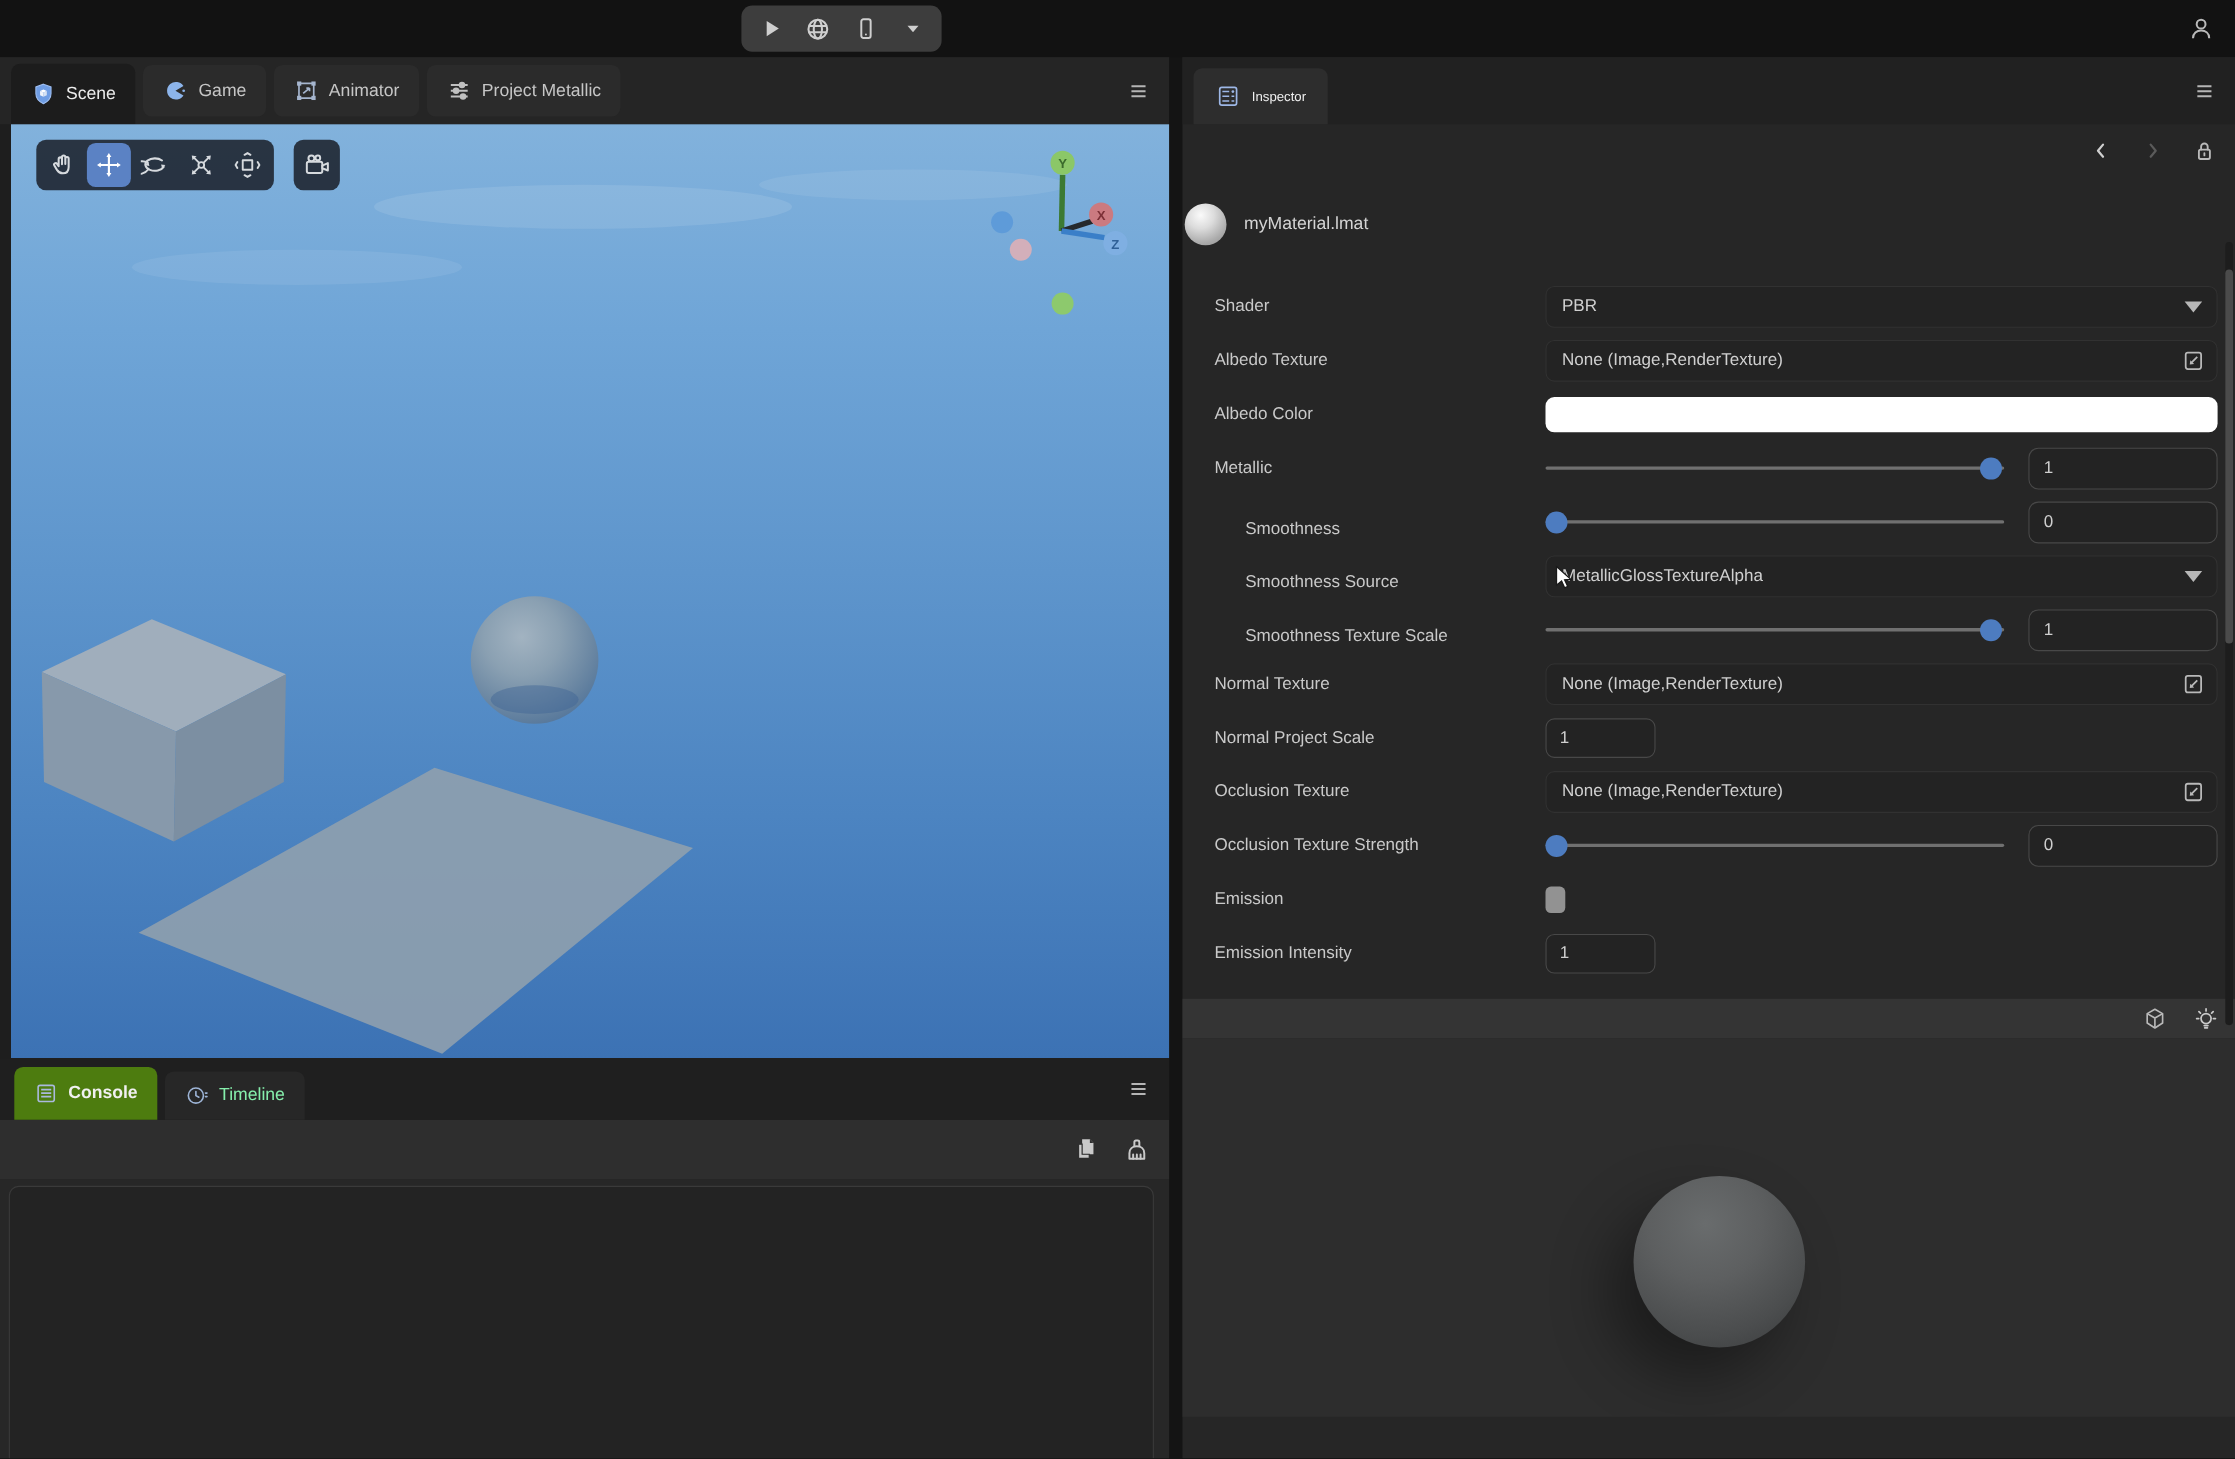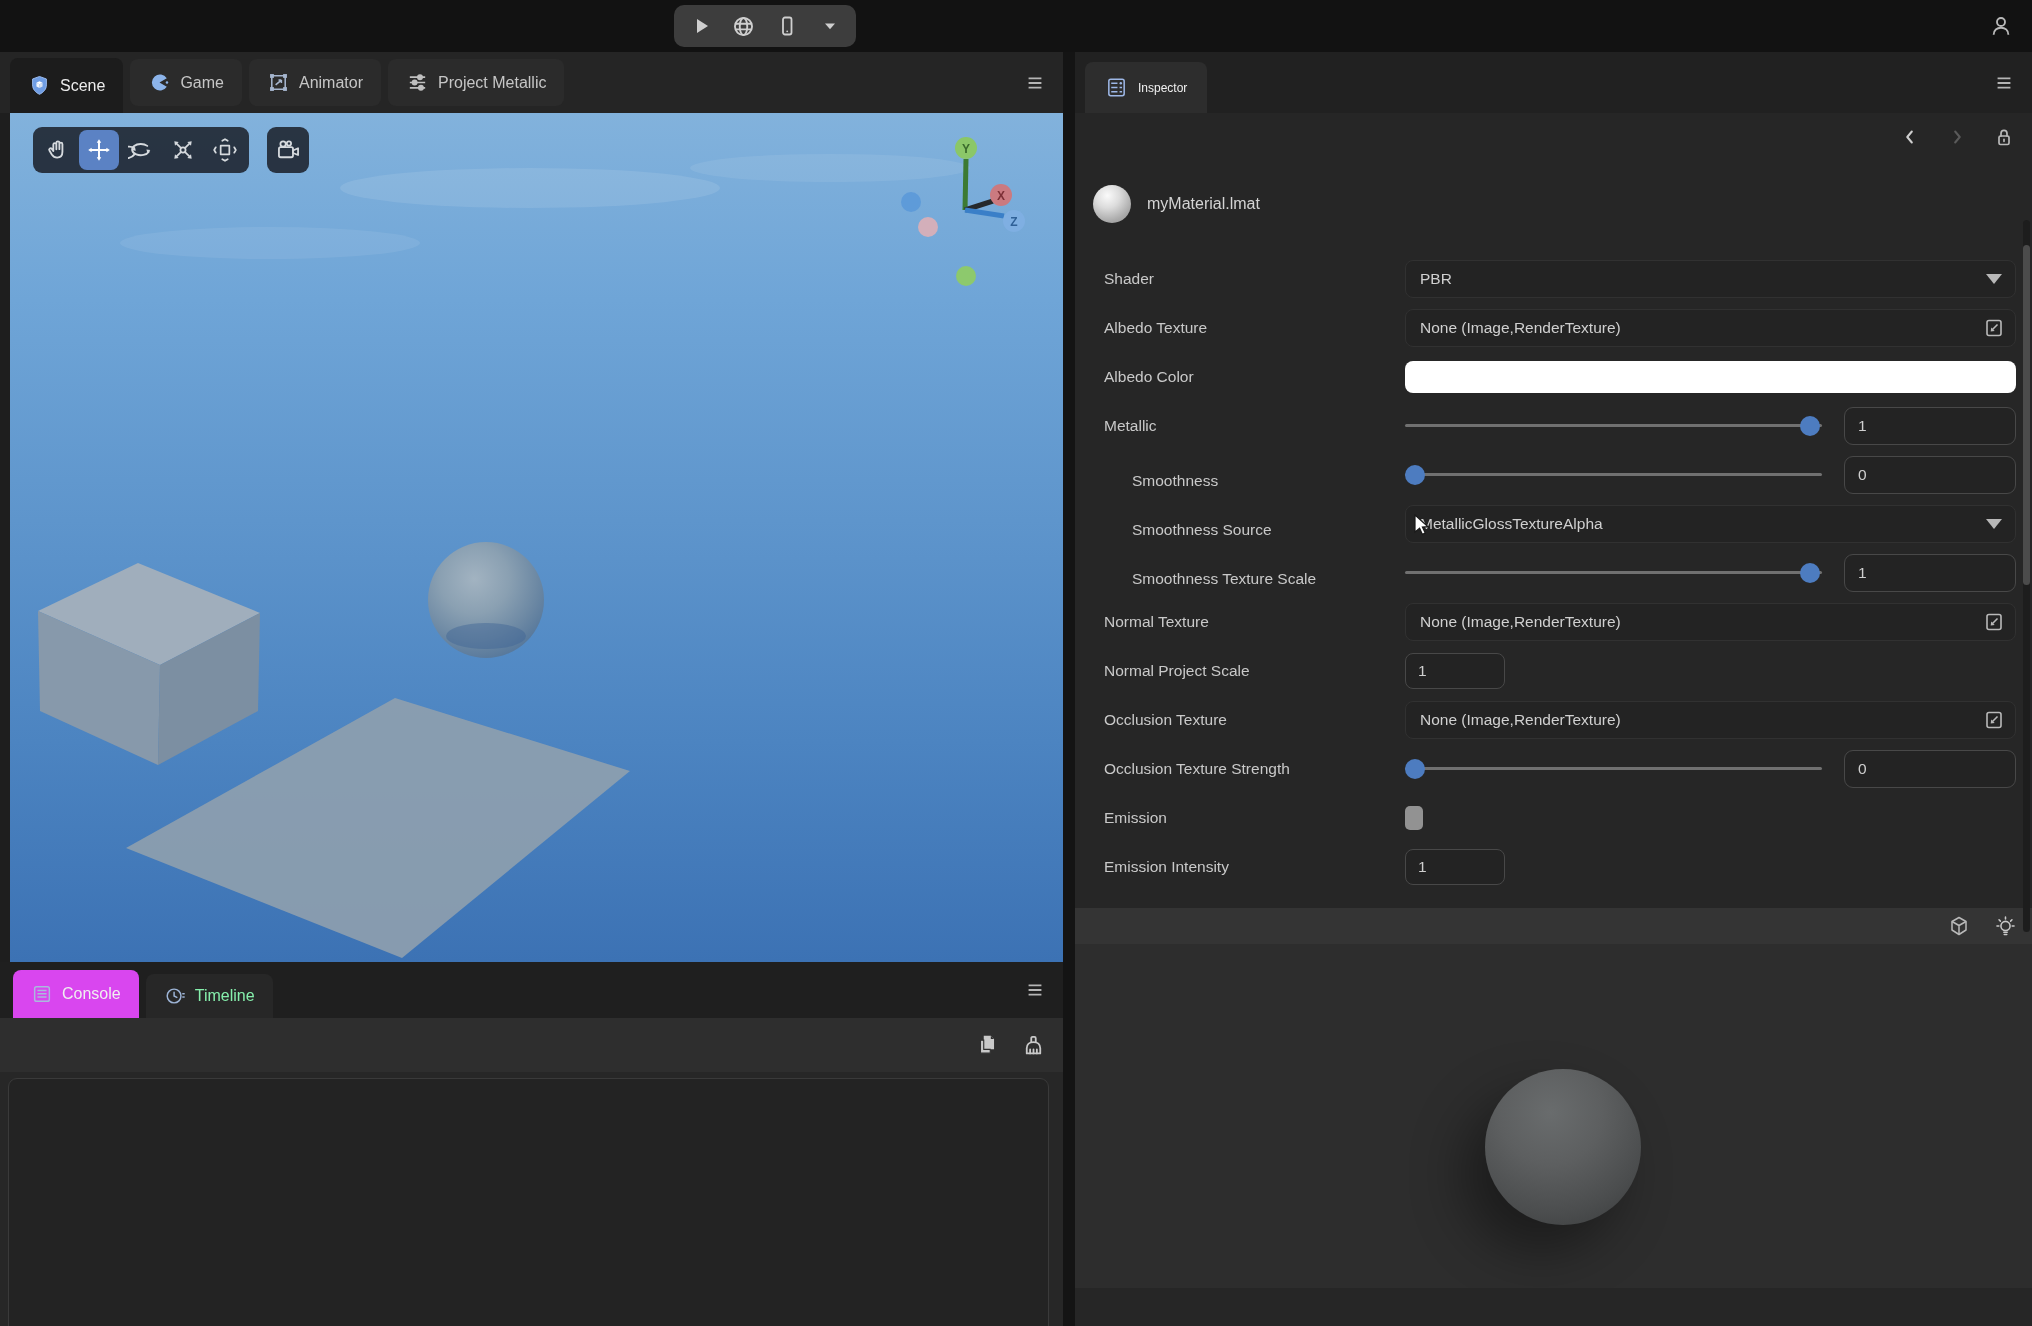--- a/index.html
+++ b/index.html
@@ -40,38 +40,38 @@
   .tool-btn.active { background:#5b82c4; width:40px; height:40px; margin:0 1px; }
   .cam-btn { position:absolute; left:257px; top:14px; width:42px; height:46px; background:rgba(35,44,56,.94);
     border-radius:9px; display:flex; align-items:center; justify-content:center; }
 
   
   .console { position:absolute; left:0; top:910px; width:1063px; height:364px; background:#262626; }
   .co-tabbar { position:relative; height:56px; background:#1f1f1f; display:flex; align-items:flex-end; }
   .tab2 { display:flex; align-items:center; gap:9px; height:44px; padding:0 18px; border-radius:8px 8px 0 0;
           font-size:16px; color:#86efac; background:#272727; margin-right:7px; }
   .tab2:first-of-type { margin-left:13px; }
-  .tab2.active { background:#d946ef; color:#f0f0f0; height:48px; }
+  .tab2.active { background:#4d7c0f; color:#f0f0f0; height:48px;font-weight:bold; }
   .co-toolbar { height:54px; background:#2e2e2e; display:flex; align-items:center; justify-content:flex-end;
                 gap:18px; padding-right:16px; }
   .co-act { width:28px; height:28px; display:flex; align-items:center; justify-content:center; }
   .co-content { position:relative; height:254px; background:#272727; overflow:hidden; }
   .co-list { position:absolute; left:8px; top:6px; width:1041px; height:300px; background:#232323;
              border:1px solid #3a3a3a; border-radius:9px; }
 
   .divider { position:absolute; left:1063px; top:52px; width:12px; height:1274px; background:#141414; }
 
   
   .inspector { position:absolute; left:1075px; top:52px; width:957px; height:1274px; background:#262626; }
   .in-tabbar { position:relative; height:61px; background:#212121; display:flex; align-items:flex-end; }
   .tab3 { margin-left:10px; display:flex; align-items:center; gap:10px; height:51px; padding:0 20px;
           border-radius:8px 8px 0 0; font-size:12px; color:#f0f0f0; background:#2d2d2d; }
   .navrow { height:47px; display:flex; align-items:center; justify-content:flex-end; gap:23px; padding-right:16px; }
   .nav-btn { width:24px; height:24px; display:flex; align-items:center; justify-content:center; }
-  .assetrow { height:87px; display:flex; align-items:center; gap:16px; padding-left:18px; }
+  .assetrow { height:87px; display:flex; align-items:center; gap:16px; padding-left:2px; }
   .asset-thumb { width:38px; height:38px; border-radius:50%;
     background:radial-gradient(circle at 38% 28%, #fafafa 0%, #dcdcdc 34%, #ababab 70%, #8c8c8c 100%); }
   .asset-name { font-size:16px; color:#d4d4d4; }
   .sectionbar { height:38px; background:#2e2e2e; display:flex; align-items:center; gap:13px; padding:0 17px; position:relative; }
   .sec-caret { width:0; height:0; border-left:8px solid transparent; border-right:8px solid transparent; border-top:10px solid #c2c2c2; }
   .sec-title { font-size:15.5px; color:#dcdcdc; }
 
   .params { position:relative; height:645px; padding-top:7px; overflow:hidden; }
   .prow { height:49px; display:flex; align-items:center; padding-left:29px; }
   .prow.indent { padding-left:57px; }

